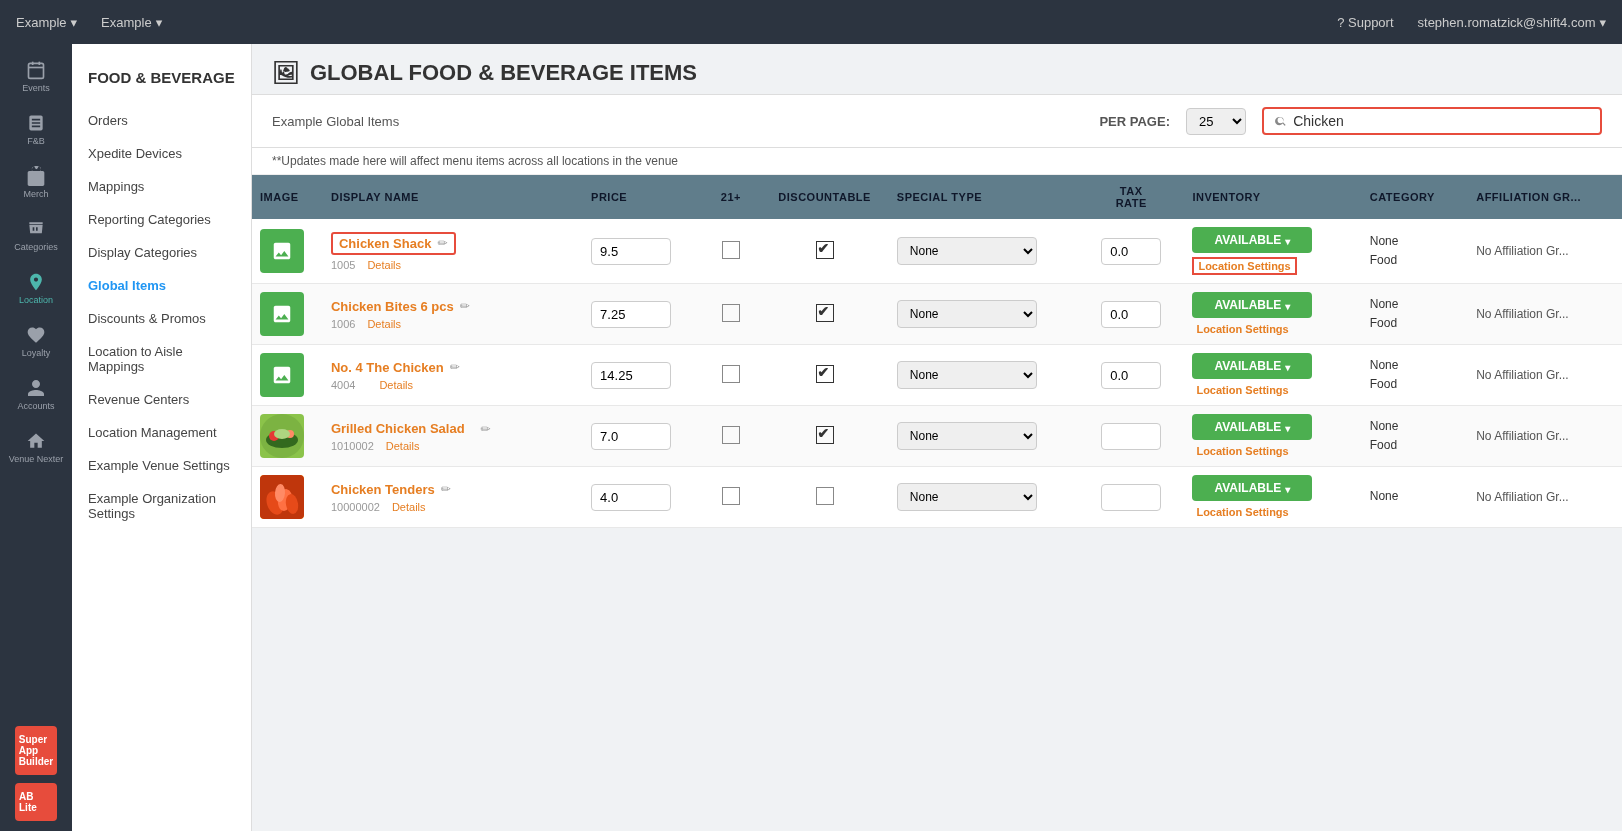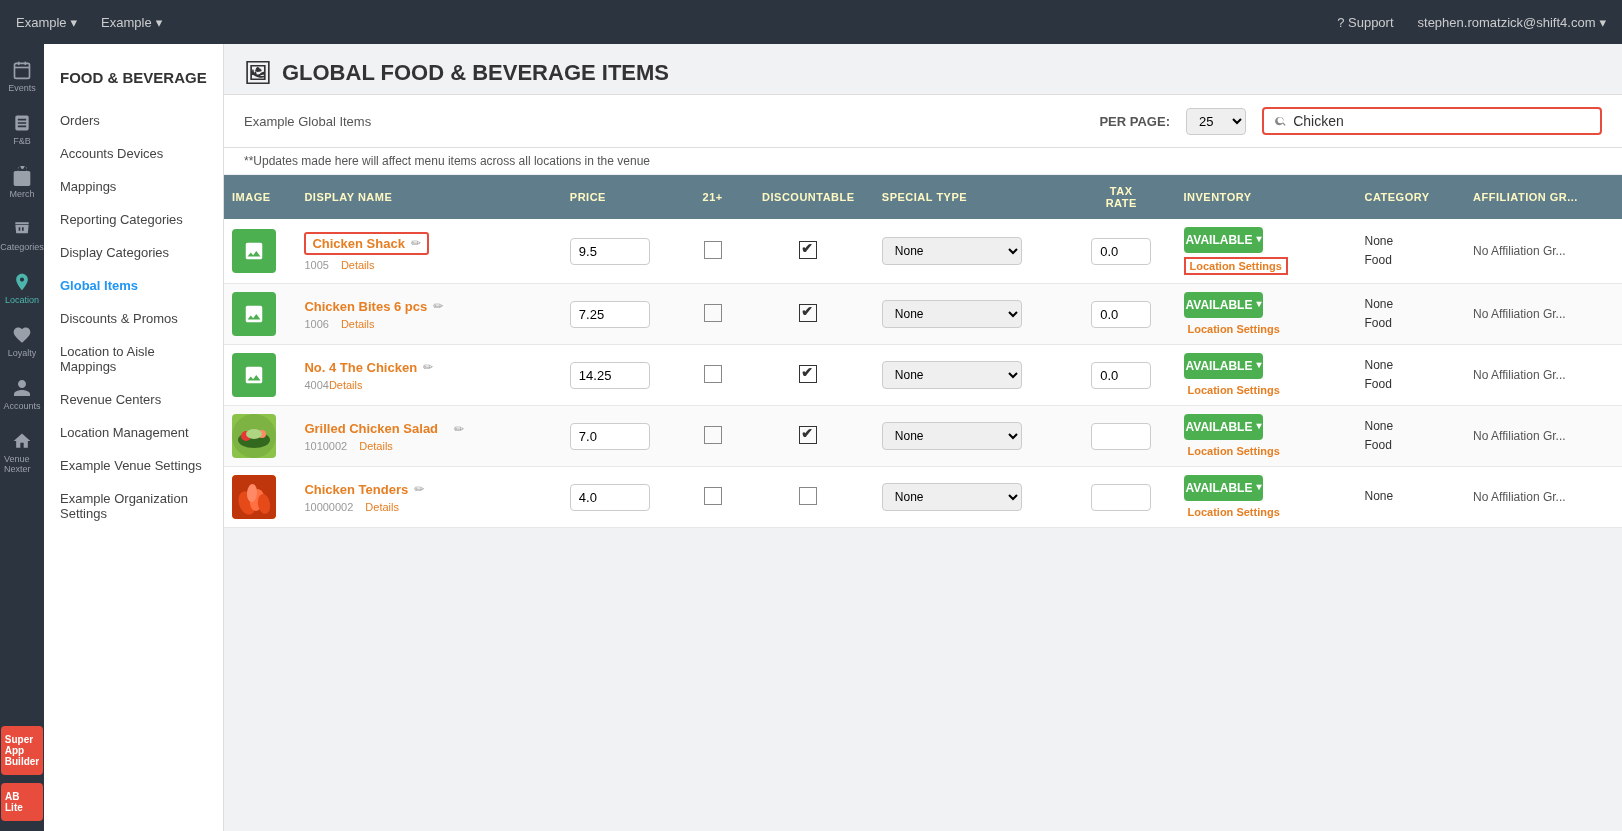--- a/index.html
+++ b/index.html
@@ -9,21 +9,21 @@
     .top-nav { background: #2c3440; color: #fff; height: 44px; display: flex; align-items: center; padding: 0 16px; gap: 24px; flex-shrink: 0; }
     .top-nav-item { color: #ccc; font-size: 13px; cursor: pointer; display: flex; align-items: center; gap: 4px; }
     .top-nav-spacer { flex: 1; }
     .top-nav-support { color: #ccc; font-size: 13px; cursor: pointer; }
     .top-nav-user { color: #ccc; font-size: 13px; cursor: pointer; display: flex; align-items: center; gap: 4px; }
 
     
     .main-layout { display: flex; flex: 1; overflow: hidden; }
 
     
-    .icon-sidebar { width: 44px; background: #2c3440; display: flex; flex-direction: column; align-items: center; padding: 8px 0; gap: 4px; flex-shrink: 0; }
+    .icon-sidebar { width: 72px; background: #2c3440; display: flex; flex-direction: column; align-items: center; padding: 8px 0; gap: 4px; flex-shrink: 0; }
     .icon-sidebar-item { display: flex; flex-direction: column; align-items: center; padding: 8px 4px; cursor: pointer; color: #9aa0aa; font-size: 9px; gap: 3px; width: 100%; }
     .icon-sidebar-item svg { width: 20px; height: 20px; }
     .icon-sidebar-item.active-location { color: #4db6ac; }
     .icon-sidebar-bottom { margin-top: auto; display: flex; flex-direction: column; align-items: center; gap: 4px; width: 100%; }
 
     
     .left-nav { width: 180px; background: #fff; border-right: 1px solid #ddd; padding: 16px 0; flex-shrink: 0; overflow-y: auto; }
     .left-nav-title { padding: 8px 16px 16px; font-size: 15px; font-weight: bold; color: #333; line-height: 1.3; }
     .left-nav-item { padding: 9px 16px; cursor: pointer; color: #444; font-size: 13px; }
     .left-nav-item.active { color: #2196f3; font-weight: 600; }
@@ -39,21 +39,21 @@
     .per-page-label { font-size: 13px; color: #555; font-weight: 600; }
     .per-page-select { border: 1px solid #ccc; border-radius: 4px; padding: 4px 8px; font-size: 13px; }
     .search-box { display: flex; align-items: center; border: 2px solid #e74c3c; border-radius: 4px; padding: 4px 10px; background: #fff; gap: 6px; min-width: 340px; }
     .search-box input { border: none; outline: none; font-size: 14px; color: #333; width: 100%; }
 
     .info-text { padding: 6px 20px; font-size: 12px; color: #555; background: #fff; border-bottom: 1px solid #eee; }
 
     
     .table-container { flex: 1; overflow-y: auto; overflow-x: auto; }
     table { width: 100%; border-collapse: collapse; min-width: 1200px; }
-    thead tr { background: #607d8b; color: #fef9c3; }
+    thead tr { background: #607d8b; color: #0f172a; }
     thead th { padding: 10px 8px; font-size: 11px; font-weight: 600; text-align: left; white-space: nowrap; letter-spacing: 0.5px; }
     thead th.center { text-align: center; }
 
     tbody tr { background: #fff; border-bottom: 1px solid #e8e8e8; }
     tbody tr:nth-child(even) { background: #fafafa; }
 
     td { padding: 8px; vertical-align: middle; font-size: 13px; }
     td.center { text-align: center; }
 
     .item-img { width: 44px; height: 44px; background: #4caf50; border-radius: 4px; display: flex; align-items: center; justify-content: center; color: #fff; font-size: 18px; overflow: hidden; }
@@ -68,21 +68,21 @@
 
     .checkbox-unchecked { width: 18px; height: 18px; border: 1px solid #888; display: inline-block; cursor: pointer; }
     .checkbox-checked { width: 18px; height: 18px; border: 1px solid #333; display: inline-block; cursor: pointer; position: relative; }
     .checkbox-checked::after { content: '✔'; position: absolute; top: -2px; left: 1px; font-size: 14px; font-weight: bold; color: #333; }
 
     .special-type-select { border: 1px solid #ccc; border-radius: 4px; padding: 5px 8px; font-size: 12px; width: 140px; }
 
     .tax-rate-input { border: 1px solid #ccc; border-radius: 4px; padding: 5px 8px; width: 60px; font-size: 13px; }
 
     .avail-btn-wrap { display: flex; flex-direction: column; align-items: flex-start; gap: 4px; }
-    .avail-btn { background: #4caf50; color: #fff; border: none; border-radius: 4px; padding: 6px 2px; font-size: 12px; font-weight: 600; cursor: pointer; display: flex; align-items: flex-start; gap: 4px; white-space: nowrap; }
+    .avail-btn { background: #4caf50; color: #fff; border: none; border-radius: 4px; padding: 6px 22px; font-size: 12px; font-weight: 600; cursor: pointer; display: flex; align-items: flex-end; gap: 4px; white-space: nowrap; }
     .avail-btn .caret { font-size: 10px; }
     .location-settings-link { color: #e67e22; font-size: 11px; cursor: pointer; font-weight: 600; border: 1px solid #e74c3c; padding: 1px 4px; border-radius: 2px; }
     .location-settings-link.no-border { border: none; }
 
     .category-cell { font-size: 12px; line-height: 1.6; }
     .affiliation-cell { font-size: 12px; color: #555; white-space: nowrap; overflow: hidden; max-width: 130px; }
 
     .col-image { width: 60px; }
     .col-name { width: 220px; }
     .col-price { width: 100px; }
@@ -174,21 +174,21 @@
       </div>
       <div class="icon-sidebar-item" style="background:#e74c3c; color:#fff; width:42px; border-radius:4px; margin:2px;">
         <span style="font-size:10px; font-weight:bold;">AB Lite</span>
       </div>
     </div>
   </div>
 
   <div class="left-nav">
     <div class="left-nav-title">FOOD &amp; BEVERAGE</div>
     <div class="left-nav-item">Orders</div>
-    <div class="left-nav-item">Accounts Devices</div>
+    <div class="left-nav-item">Xpedite Devices</div>
     <div class="left-nav-item">Mappings</div>
     <div class="left-nav-item">Reporting Categories</div>
     <div class="left-nav-item">Display Categories</div>
     <div class="left-nav-item active">Global Items</div>
     <div class="left-nav-item">Discounts &amp; Promos</div>
     <div class="left-nav-item">Location to Aisle Mappings</div>
     <div class="left-nav-item">Revenue Centers</div>
     <div class="left-nav-item">Location Management</div>
     <div class="left-nav-item">Example Venue Settings</div>
     <div class="left-nav-item">Example Organization Settings</div>
@@ -351,21 +351,21 @@
                 <svg width="22" height="22" viewBox="0 0 24 24" fill="#fff">
                     <path d="M21 19V5c0-1.1-.9-2-2-2H5c-1.1 0-2 .9-2 2v14c0 1.1.9 2 2 2h14c1.1 0 2-.9 2-2zM8.5 13.5l2.5 3.01L14.5 12l4.5 6H5l3.5-4.5z"></path>
                   </svg>
               </div>
             </td>
             <td class="col-name">
               <div style="display:inline-flex; align-items:center; gap:6px;">
                 <span class="item-name">No. 4 The Chicken</span>
                 <span class="edit-icon">✏</span>
               </div>
-              <div style="margin-top:4px; display:flex; gap:0; align-items:center;">
+              <div style="margin-top:4px; display:flex; gap:24px; align-items:center;">
                 <span class="item-id">4004</span>
                 <span class="item-details">Details</span>
               </div>
             </td>
             <td class="col-price">
               <input class="price-input" type="text" value="14.25" style="">
             </td>
             <td class="col-21 center">
               <span class="checkbox-unchecked"></span>
             </td>

